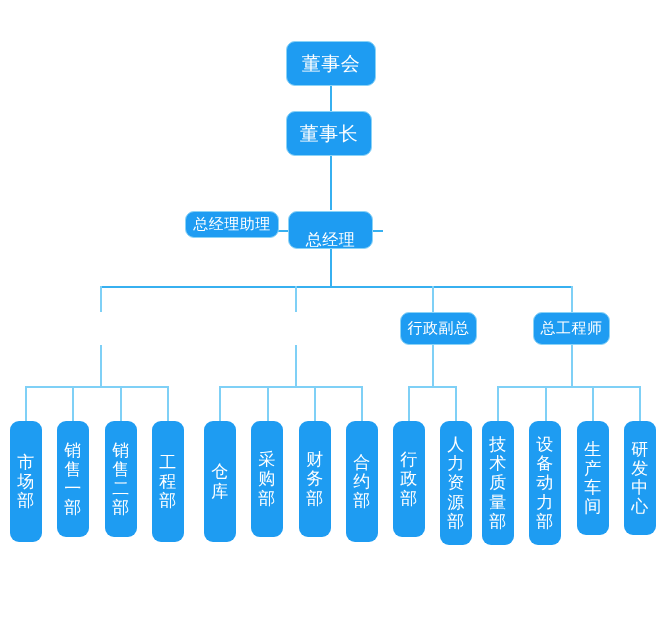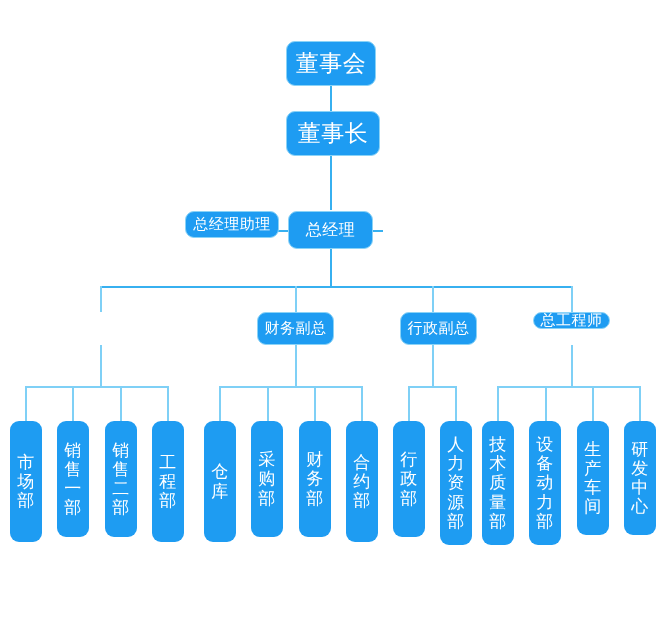--- a/index.html
+++ b/index.html
@@ -47,21 +47,21 @@
     letter-spacing: 0.5px;
     white-space: pre;
     z-index: 3;
   }
   .node.outlined {
     border: 1px solid #8ad3f7;
   }
 
   
   .node.h-node {
-    font-size: 23px;
+    font-size: 19px;
   }
   .node.h-node.small {
     font-size: 15px;
   }
   .node.h-node.mid {
     font-size: 16px;
   }
 
   
   .node.v-node {
@@ -78,58 +78,55 @@
 <body>
 
 <div id="org-chart">
 
   <div class="node h-node outlined" style="left:286px; top:41px; width:90px; height:45px;">
     <span>董事会</span>
   </div>
 
   <div class="line v" style="left:330px; top:86px; height:25px;"></div>
 
-  <div class="node h-node outlined" style="left:286px; top:111px; width:94px; height:45px;">
+  <div class="node h-node outlined" style="left:286px; top:111px; width:86px; height:45px;">
     <span>董事长</span>
   </div>
 
   <div class="line v" style="left:330px; top:156px; height:54px;"></div>
 
   <div class="line h" style="left:278px; top:230px; width:12px;"></div>
 
   <div class="line h" style="left:371px; top:230px; width:12px;"></div>
 
   <div class="node h-node small outlined" style="left:185px; top:211px; width:94px; height:27px;">
     <span>总经理助理</span>
   </div>
 
-  <div class="node h-node mid outlined" style="left:288px; top:211px; width:85px; height:38px;">
+  <div class="node h-node mid outlined" style="left:288px; top:211px; width:85px; height:38px;align-items:flex-end;">
     <span>总经理</span>
   </div>
 
 
   <div class="line v" style="left:330px; top:249px; height:37px;"></div>
 
   <div class="line h" style="left:100px; top:286px; width:472px;"></div>
 
   <div class="line v pale" style="left:100px; top:286px; height:26px;"></div>
   <div class="line v pale" style="left:295px; top:286px; height:26px;"></div>
   <div class="line v pale" style="left:432px; top:286px; height:26px;"></div>
   <div class="line v pale" style="left:571px; top:286px; height:26px;"></div>
 
 
-  <div class="node h-node small outlined" style="left:257px; top:312px; width:77px; height:33px;">
-    <span>财务副总</span>
-  </div>
 
   <div class="node h-node small outlined" style="left:400px; top:312px; width:77px; height:33px;">
     <span>行政副总</span>
   </div>
 
-  <div class="node h-node small outlined" style="left:533px; top:312px; width:77px; height:17px;text-align:center;">
+  <div class="node h-node small outlined" style="left:533px; top:312px; width:77px; height:33px;text-align:center;">
     <span>总工程师</span>
   </div>
 
   <div class="line v pale" style="left:100px; top:345px; height:41px;"></div>
   <div class="line h pale" style="left:25px; top:386px; width:144px;"></div>
   <div class="line v pale" style="left:25px; top:386px; height:35px;"></div>
   <div class="line v pale" style="left:72px; top:386px; height:35px;"></div>
   <div class="line v pale" style="left:120px; top:386px; height:35px;"></div>
   <div class="line v pale" style="left:167px; top:386px; height:35px;"></div>
 

